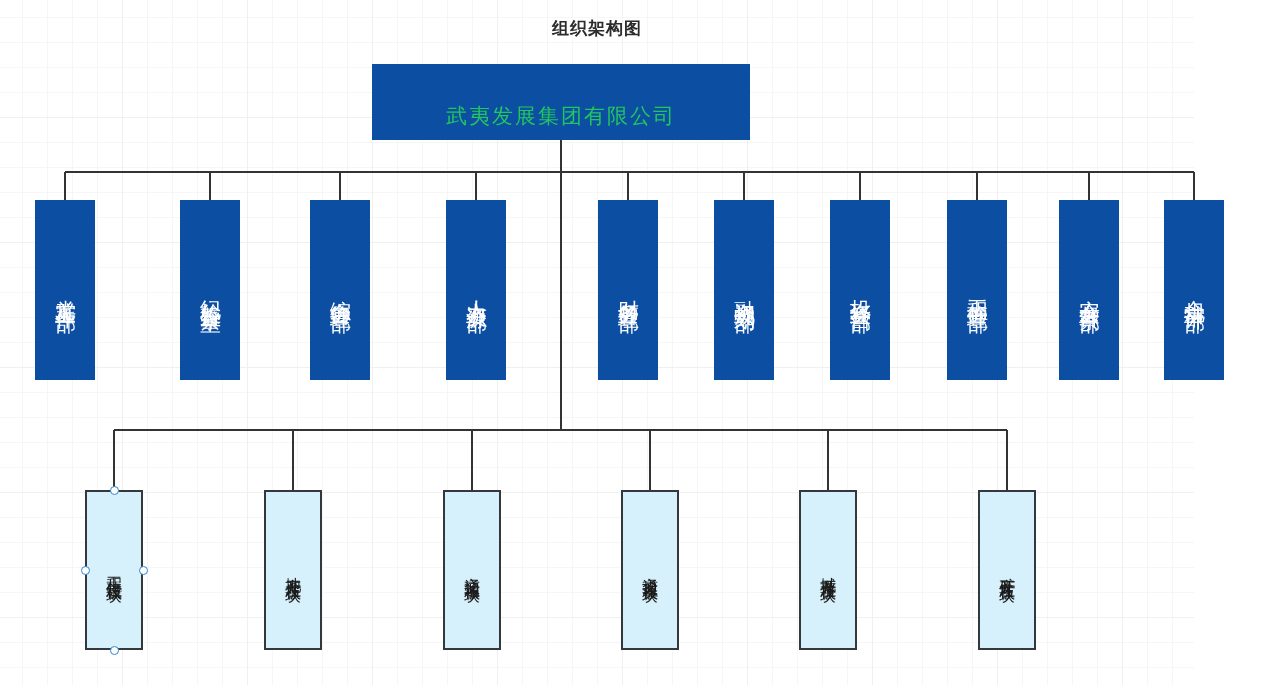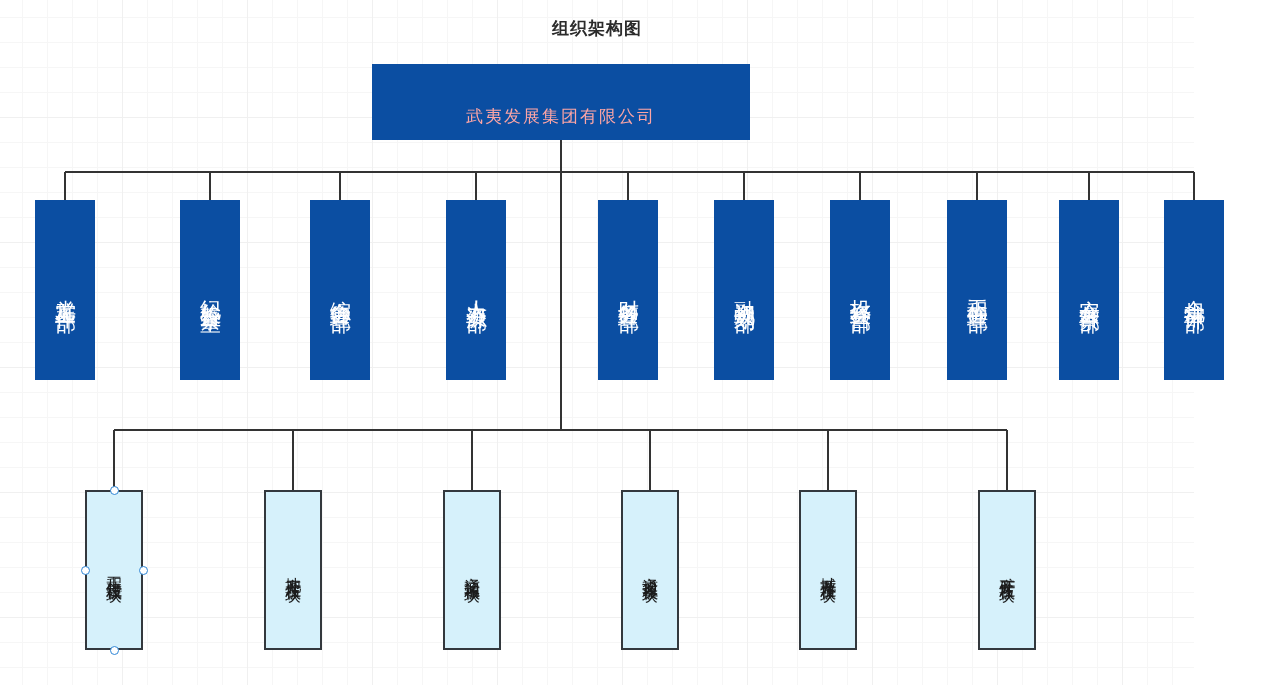--- a/index.html
+++ b/index.html
@@ -57,22 +57,22 @@
     top: 64px;
     width: 378px;
     height: 76px;
     background: #0B4EA2;
     display: flex;
     align-items: center;
     justify-content: center;
     box-sizing: border-box;
   }
   .node-root .label {
-    color: #fca5a5;
-    font-size: 17px;
+    color: #22c55e;
+    font-size: 21px;
     letter-spacing: 2px;
     white-space: nowrap;
     margin-top: 28px;
   }
 
   
   .node-dept {
     position: absolute;
     top: 200px;
     width: 60px;

